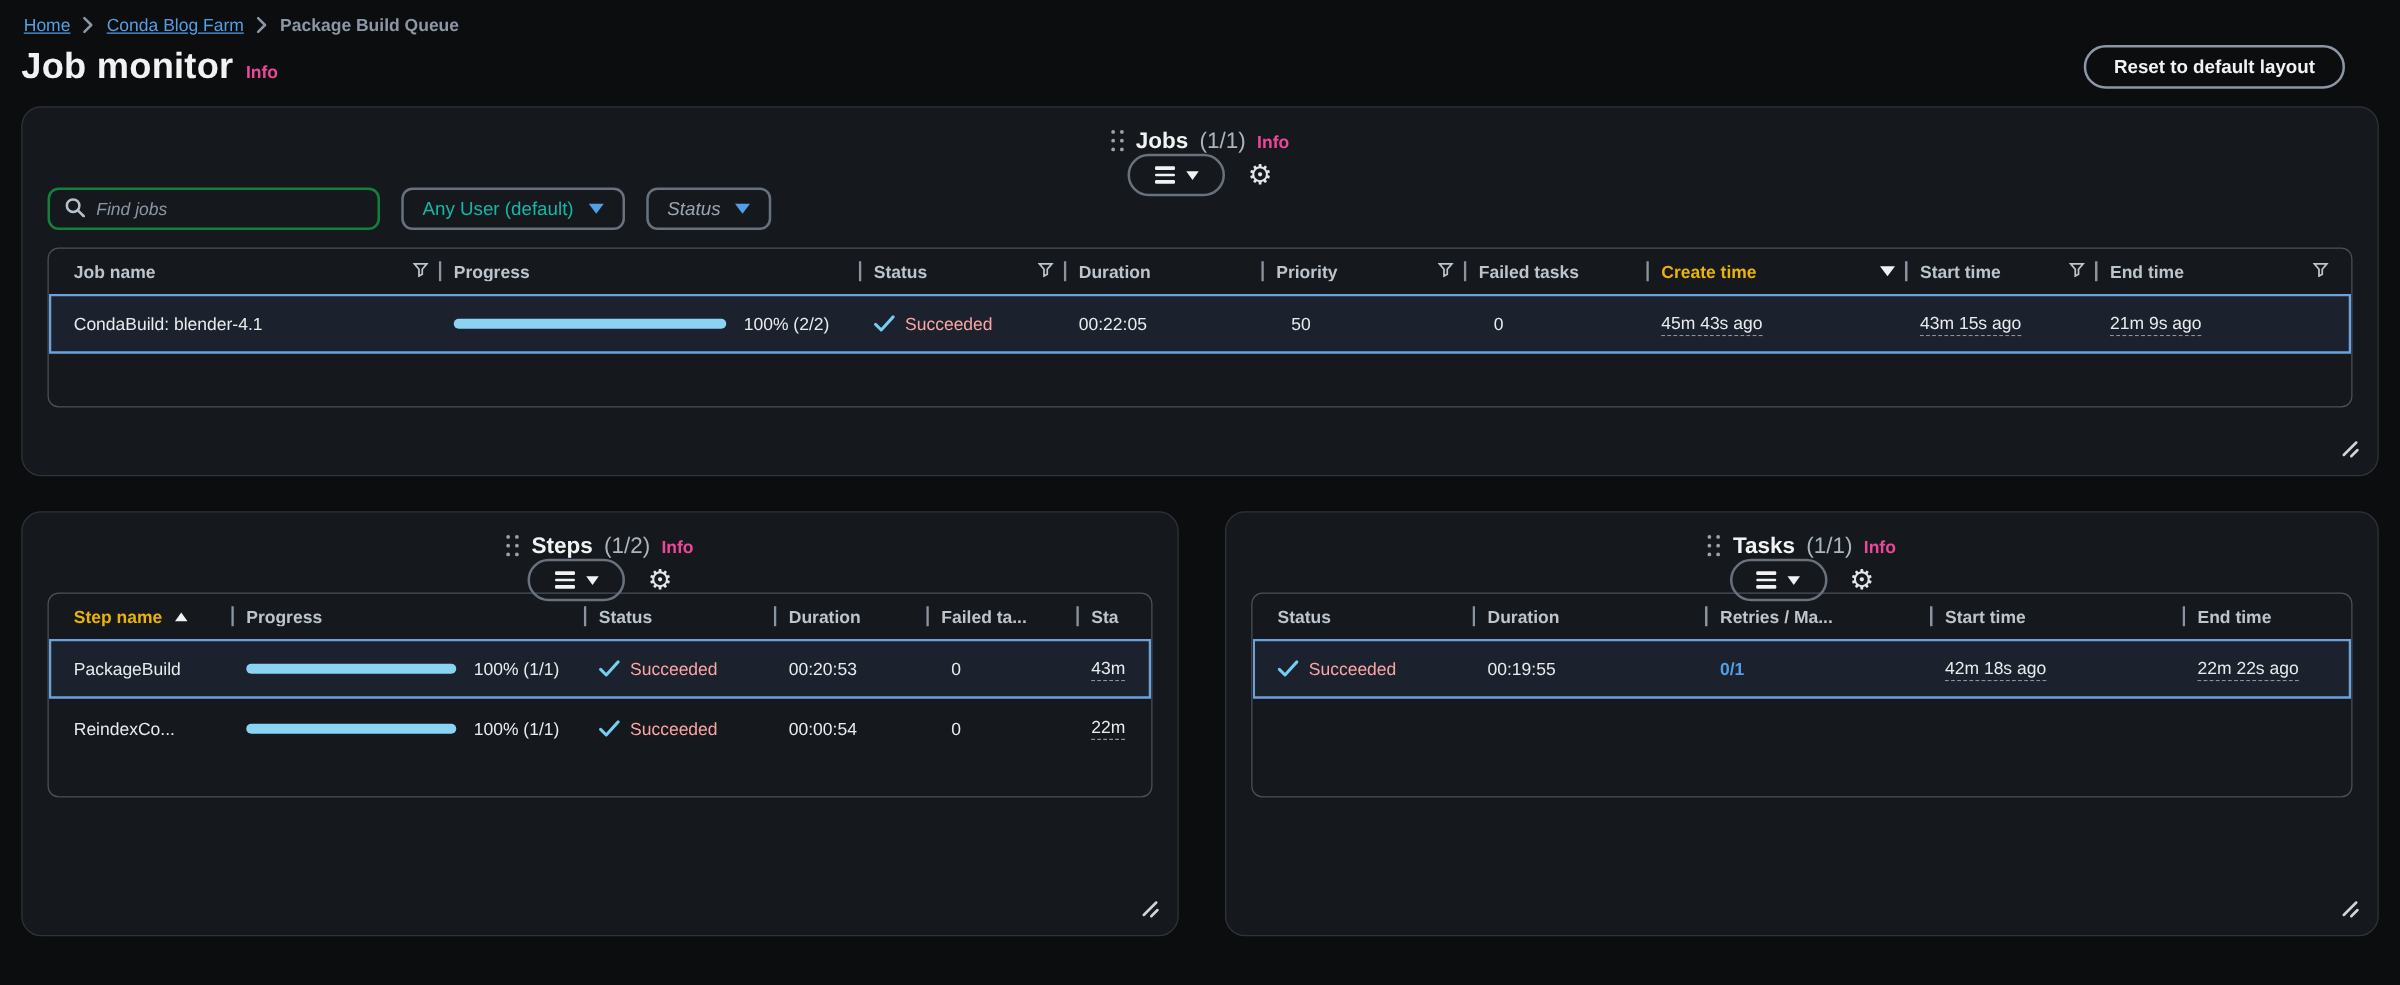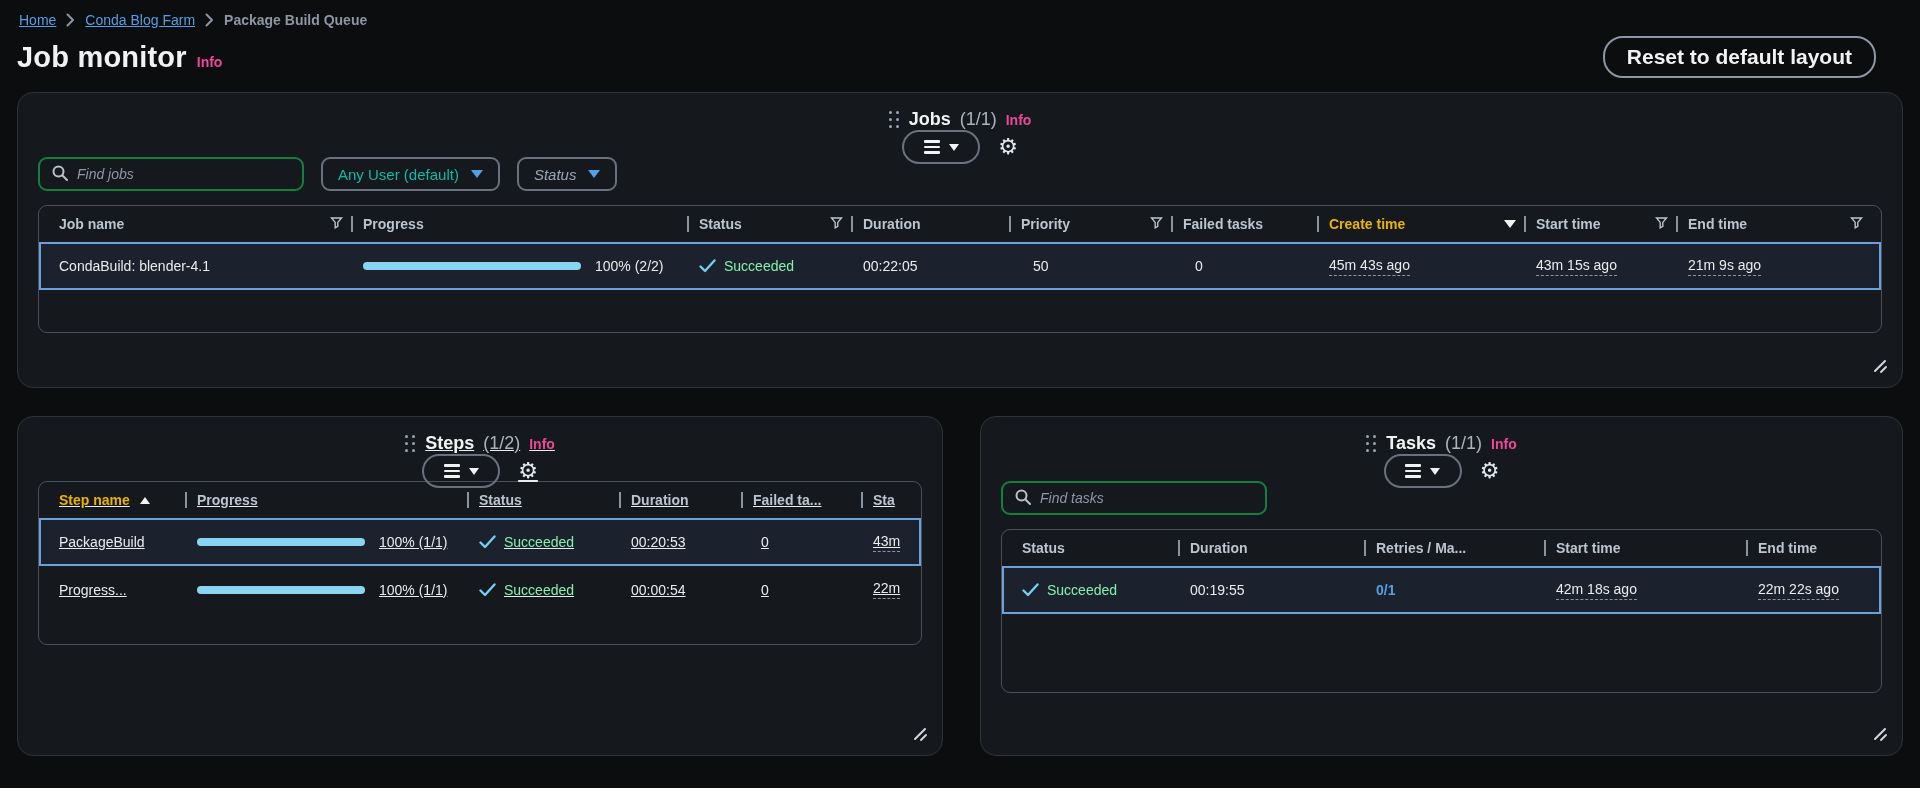--- a/index.html
+++ b/index.html
@@ -17,33 +17,33 @@
   .crumb-link { color: #539fe5; text-decoration: underline; cursor: pointer; }
   .crumb-current { color: #8d96a5; font-weight: 700; }
   .crumb-sep svg { display: block; }
 
   
   .title-row { display: flex; align-items: center; justify-content: space-between; margin-top: 8px; padding-right: 27px; }
   .title-left { display: flex; align-items: baseline; gap: 10px; }
   h1 { font-size: 29px; font-weight: 700; color: #f1f3f3; letter-spacing: .2px; }
   .info-link { color: #ec4899; font-weight: 700; font-size: 14px; cursor: pointer; }
   .reset-btn {
-    background: transparent; color: #f1f3f3; font-weight: 700; font-size: 21px;
+    background: transparent; color: #f1f3f3; font-weight: 700; font-size: 15px;
     border: 2px solid #8d96a5; border-radius: 20px; padding: 7px 22px; cursor: pointer;
     font-family: inherit;
   }
 
   
   .panel {
     background: #15191d; border: 1px solid #2f343a; border-radius: 16px;
     padding: 16px 20px; position: relative; margin-top: 14px;
   }
   .panel-jobs { height: 296px; }
   .bottom-row { display: flex; gap: 37px; margin-top: 28px; }
-  .panel-steps { width: 926px; height: 340px; text-decoration: underline; }
+  .panel-steps { width: 926px; height: 340px; }
   .panel-tasks { flex: 1; height: 340px; }
 
   .panel-head { display: flex; align-items: center; justify-content: space-between; height: 34px; flex-direction: column; }
   .panel-head-left { display: flex; align-items: baseline; gap: 9px; }
   .drag-handle { display: grid; grid-template-columns: repeat(2, 4px); grid-auto-rows: 4px; gap: 3px 3px; align-self: center; cursor: grab; }
   .drag-handle i { width: 3px; height: 3px; border-radius: 50%; background: #9aa5b1; }
   .panel-title { font-size: 18px; font-weight: 700; color: #f1f3f3; }
   .panel-count { font-size: 18px; color: #aab4bf; font-weight: 400; }
   .panel-head-right { display: flex; align-items: center; gap: 18px; }
   .menu-pill {
@@ -96,21 +96,21 @@
   .td:first-child { padding-left: 20px; }
 
   .jobs-grid  { grid-template-columns: 312px 336px 164px 158px 162px 146px 207px 152px 1fr; }
   .steps-grid { grid-template-columns: 146px 282px 152px 122px 120px 1fr; }
   .tasks-grid { grid-template-columns: 176px 186px 180px 202px 1fr; }
 
   .progress-cell { display: flex; align-items: center; width: 100%; }
   .progress-bar { flex: 1; height: 8px; border-radius: 4px; background: #8bd3f2; }
   .progress-label { margin-left: 14px; white-space: nowrap; }
 
-  .status-succeeded { color: #86efac; display: flex; align-items: center; gap: 8px; }
+  .status-succeeded { color: #fca5a5; display: flex; align-items: center; gap: 8px; }
   .check svg { display: block; }
 
   .ts { border-bottom: 1px dashed #8a94a3; padding-bottom: 2px; cursor: pointer; }
   .retries-link { color: #539fe5; font-weight: 700; cursor: pointer; }
 
   .resize-handle { position: absolute; right: 14px; bottom: 10px; cursor: nwse-resize; }
   .clip-cell { overflow: hidden; }
 </style>
 </head>
 <body>
@@ -370,21 +370,21 @@
           <div class="td" style="padding-left:20px;">
               <span>0</span>
             </div>
           <div class="td clip-cell">
               <span class="ts">43m</span>
             </div>
         </div>
 
         <div class="trow steps-grid">
           <div class="td">
-              <span>Progress...</span>
+              <span>ReindexCo...</span>
             </div>
           <div class="td">
             <div class="progress-cell">
               <div class="progress-bar" style="max-width:168px;"></div>
               <span class="progress-label">100% (1/1)</span>
             </div>
           </div>
           <div class="td">
             <span class="status-succeeded">
               <span class="check">
@@ -435,31 +435,20 @@
                 <i></i>
                 <i></i>
                 <i></i>
               </span>
             <span class="caret-down-white"></span>
           </button>
           <span class="gear">⚙</span>
         </div>
       </div>
 
-      <div class="controls">
-        <div class="search-box">
-          <span>
-            <svg width="16" height="16" viewBox="0 0 16 16">
-                <circle cx="6.5" cy="6.5" r="5" fill="none" stroke="#b9c2cc" stroke-width="2"></circle>
-                <line x1="10.5" y1="10.5" x2="15" y2="15" stroke="#b9c2cc" stroke-width="2" stroke-linecap="round"></line>
-              </svg>
-          </span>
-          <input type="text" placeholder="Find tasks" style="">
-        </div>
-      </div>
 
       <div class="table" style="height:164px;">
         <div class="thead tasks-grid">
           <div class="th">
               <span>Status</span>
             </div>
           <div class="th">
               <span>Duration</span>
             </div>
           <div class="th">

